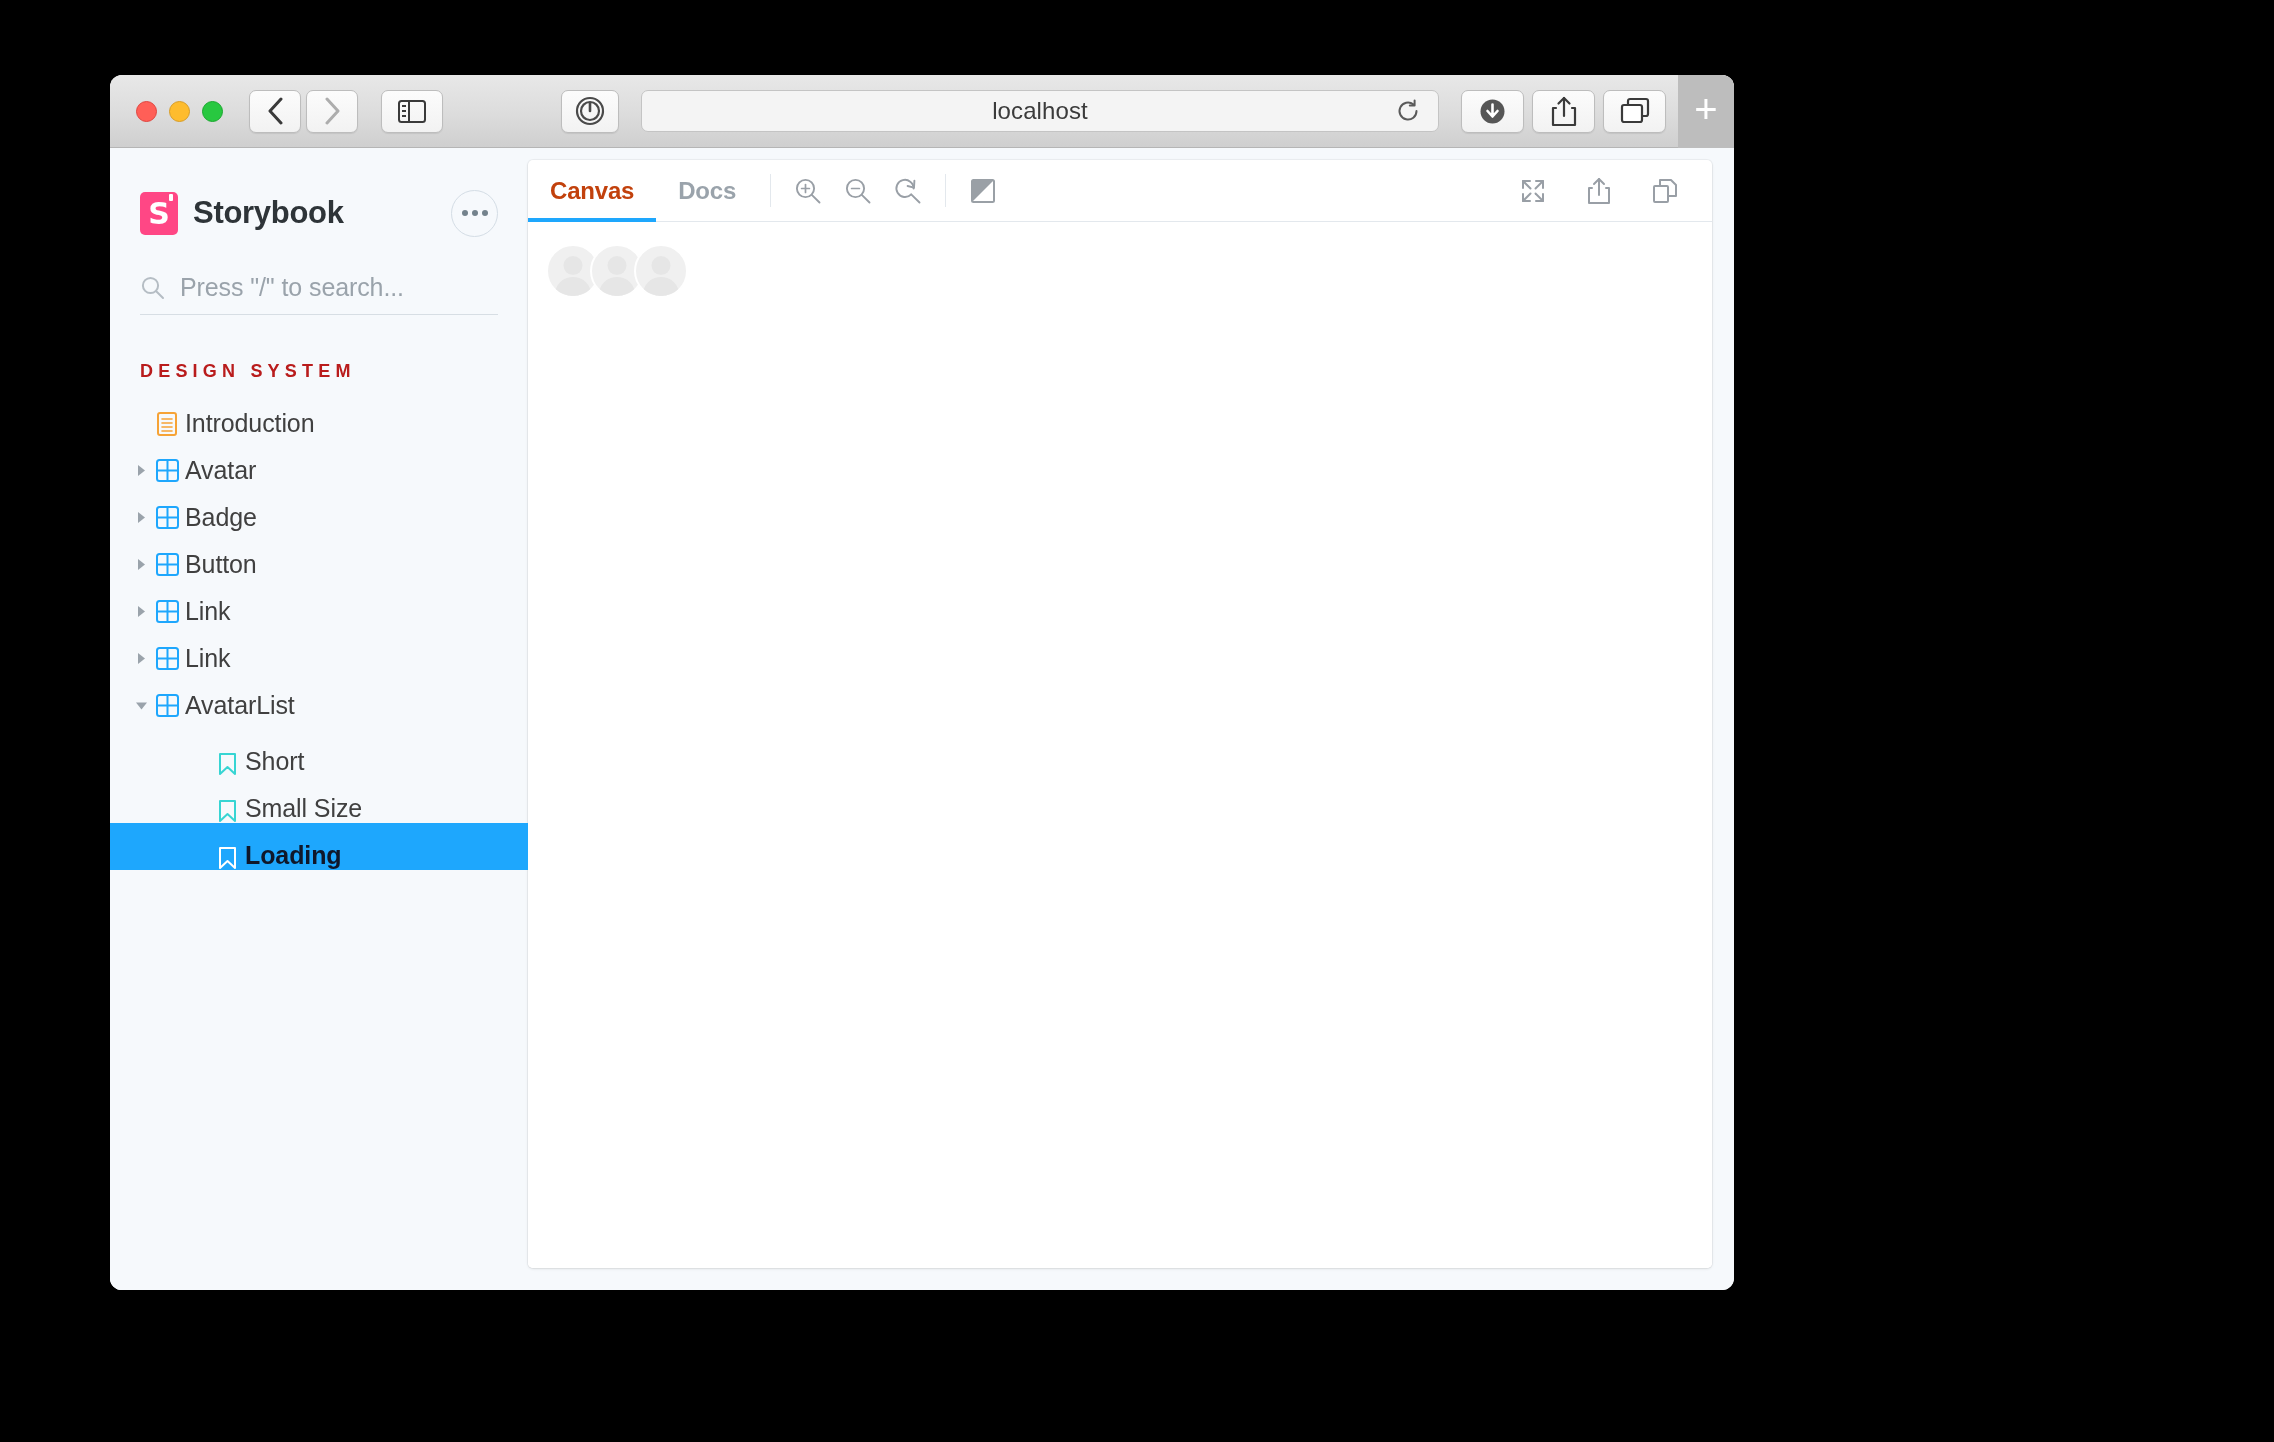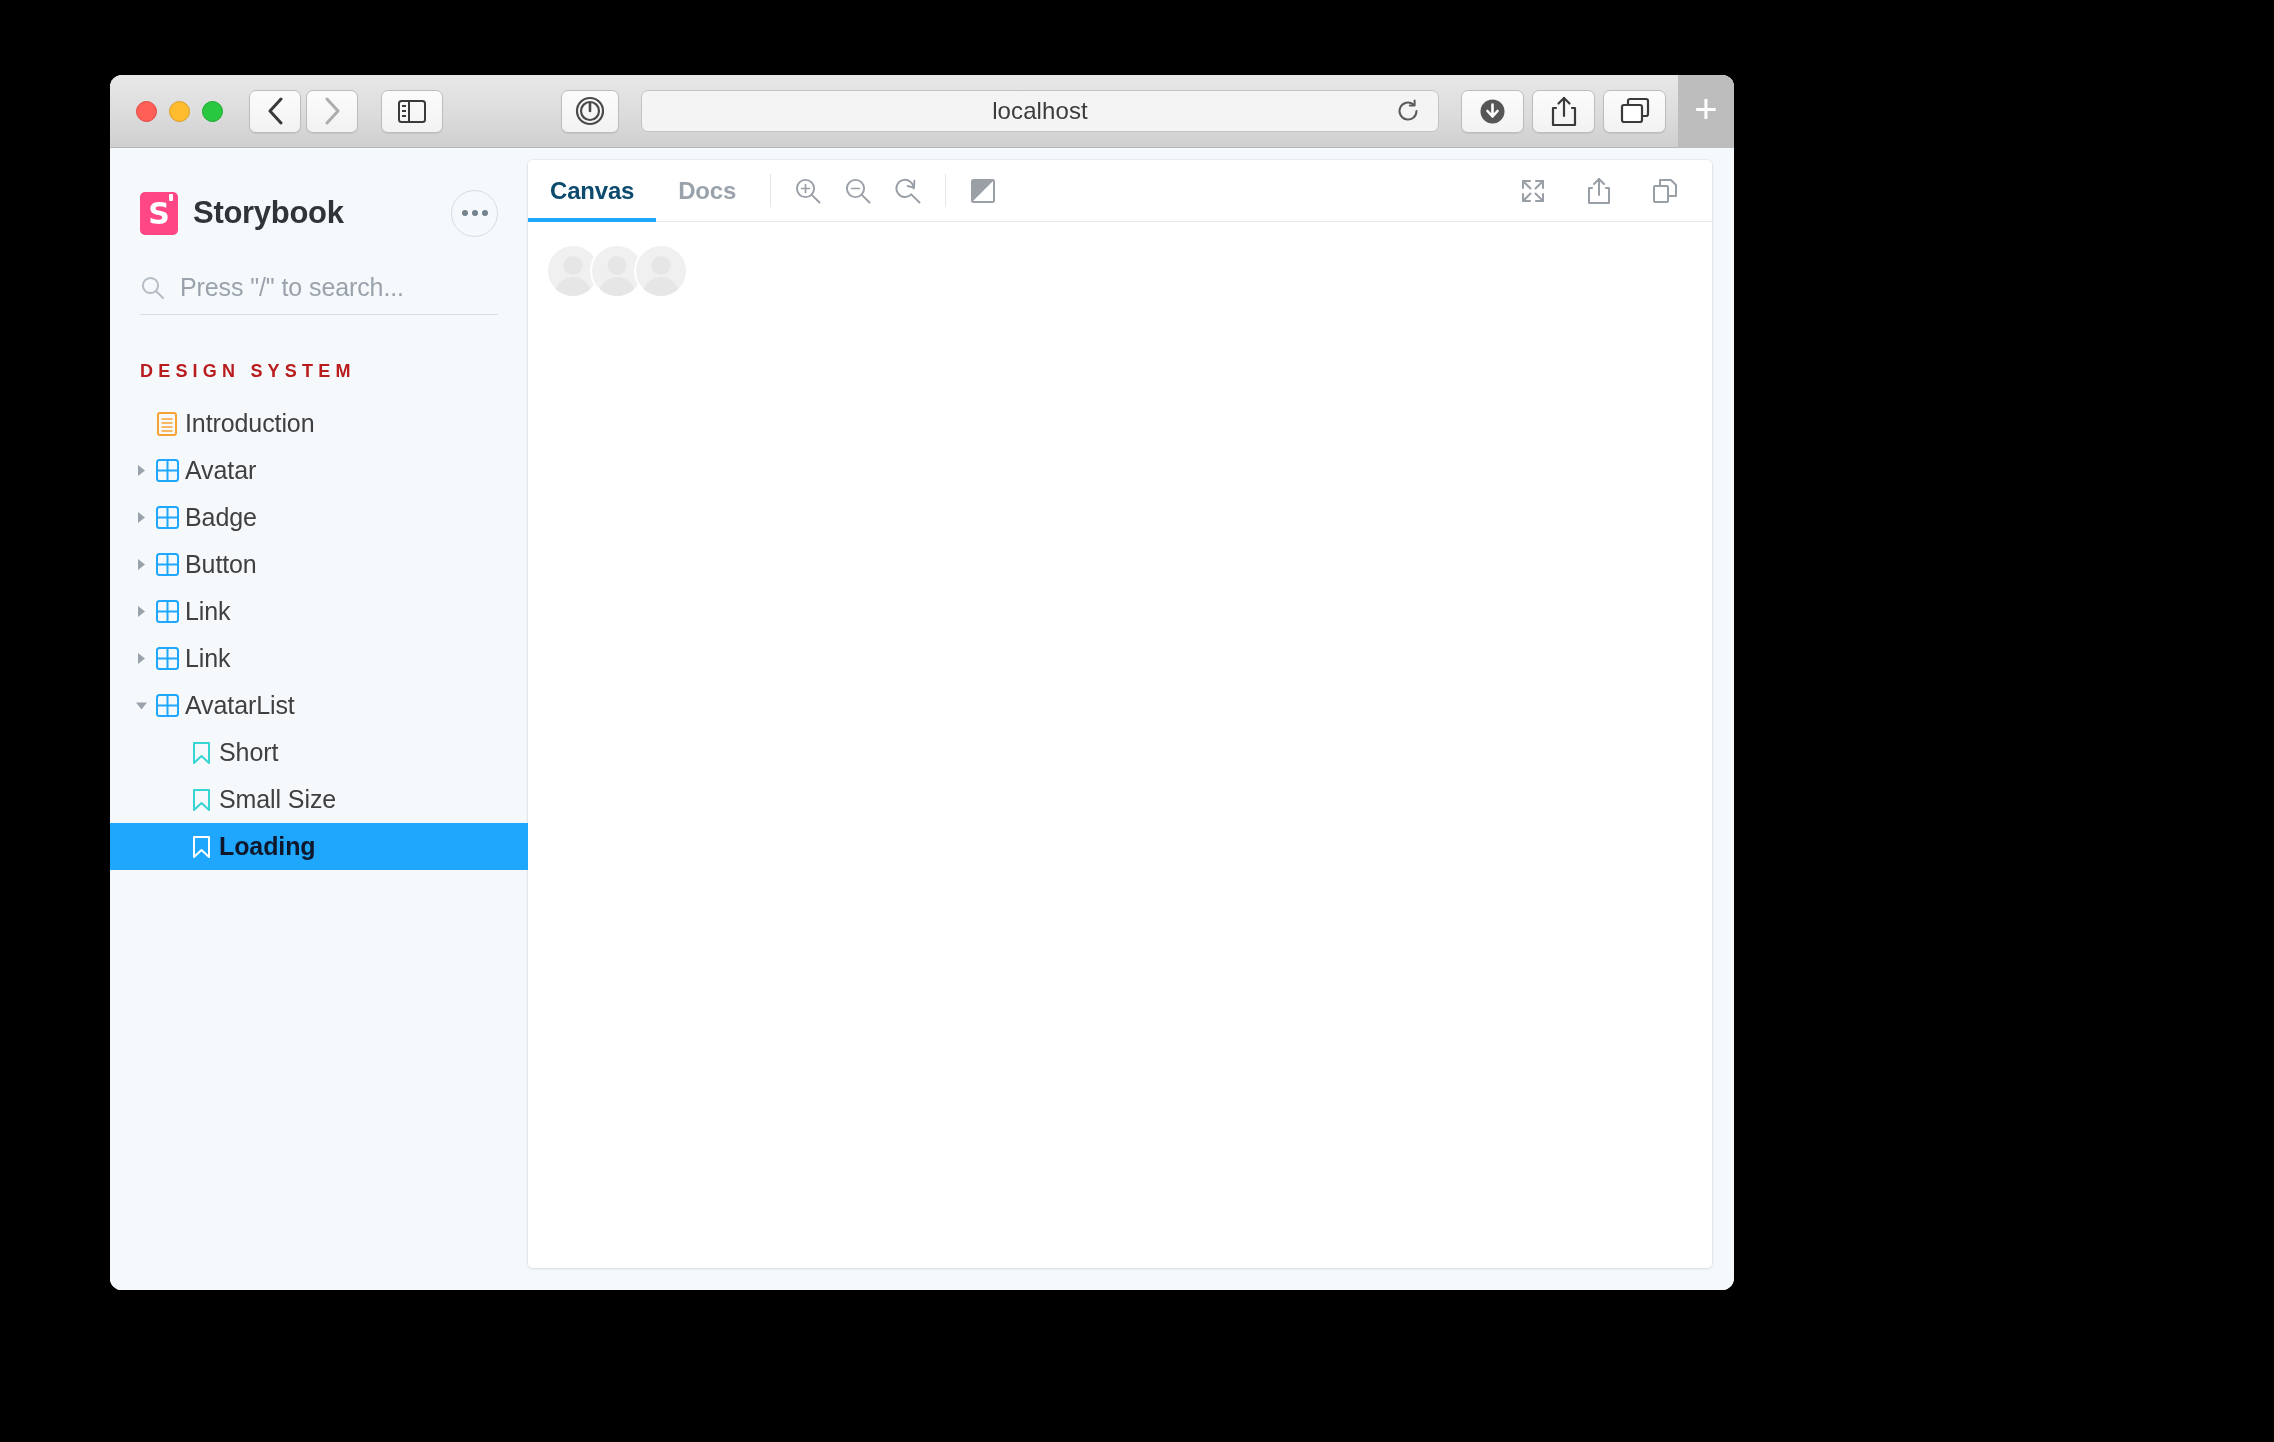--- a/index.html
+++ b/index.html
@@ -258,21 +258,21 @@
     display: flex;
     align-items: center;
     justify-content: center;
     margin-right: 3px;
   }
   .tree-row .tlabel {
     font-size: 25px;
     color: #404040;
     letter-spacing: -0.1px;
   }
-  .tree-row.depth2 { padding-left: 76px; }
+  .tree-row.depth2 { padding-left: 102px; align-items: flex-end; }
   .tree-row.selected {
     background: #1ea7fd;
   }
   .tree-row.selected .tlabel {
     color: #0f172a;
     font-weight: 700;
   }
 
   
   #preview-panel {
@@ -298,21 +298,21 @@
   .tab {
     display: flex;
     align-items: center;
     padding: 0 22px;
     font-size: 24px;
     font-weight: 700;
     color: #9aa3ab;
     position: relative;
     letter-spacing: -0.2px;
   }
-  .tab.active { color: #0c4a6e; }
+  .tab.active { color: #c2410c; }
   .tab.active::after {
     content: "";
     position: absolute;
     left: 0; right: 0; bottom: -1px;
     height: 4px;
     background: #1ea7fd;
   }
   .tb-sep {
     width: 1px;
     background: #e3e8ed;

